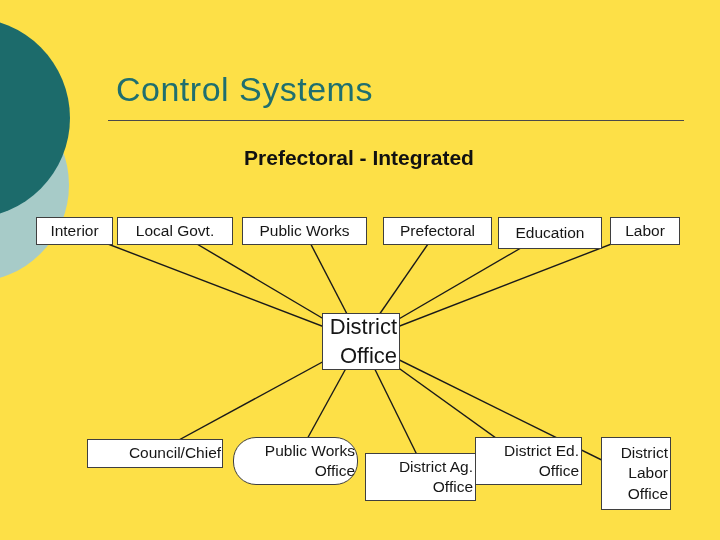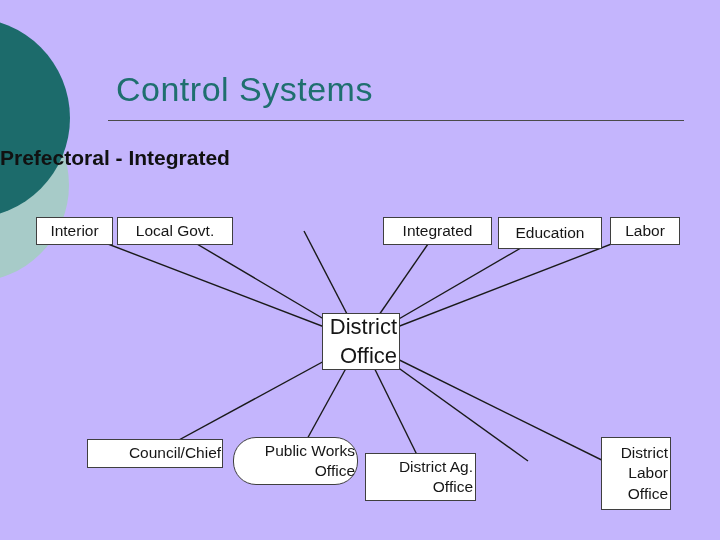--- a/index.html
+++ b/index.html
@@ -1,37 +1,37 @@
 <!DOCTYPE html>
 <html><head>
 <meta charset="utf-8">
 <style>
   html,body{margin:0;padding:0;background:#ffffff;}
   .slide{
     position:relative;
     width:720px;height:540px;
     overflow:hidden;
-    background:#c4b5fd;
+    background:#fde047;
     font-family:"Liberation Sans","DejaVu Sans",sans-serif;
   }
   .circle{position:absolute;border-radius:50%;}
   .circle.light{left:-125px;top:88px;width:194px;height:194px;background:#a7cbc8;}
   .circle.dark{left:-130px;top:18px;width:200px;height:200px;background:#1c6b6b;}
   .title{
     position:absolute;left:116px;top:70px;margin:0;
     font-size:34px;font-weight:400;letter-spacing:.5px;
     color:#1f6f6f;white-space:nowrap;
   }
   .title-rule{
     position:absolute;left:108px;top:120px;width:576px;height:0;
     border-top:1.5px solid #4a4a4a;
   }
   .subtitle{
     position:absolute;left:0;top:146px;width:718px;margin:0;
-    font-size:21px;font-weight:700;color:#111111;
+    text-align:center;font-size:21px;font-weight:700;color:#111111;
     white-space:nowrap;
   }
   svg.edges{position:absolute;left:0;top:0;}
   .node{
     position:absolute;box-sizing:border-box;
     background:#ffffff;border:1px solid #3f3f3f;
     display:flex;align-items:center;justify-content:center;
     text-align:right;color:#161616;
     font-size:15.5px;line-height:1.3;padding:1px 2px;
   }
@@ -60,24 +60,26 @@
       <line x1="361" y1="341" x2="155" y2="453"></line>
       <line x1="361" y1="341" x2="295" y2="461"></line>
       <line x1="361" y1="341" x2="420" y2="461"></line>
       <line x1="361" y1="341" x2="528" y2="461"></line>
       <line x1="361" y1="341" x2="628" y2="473"></line>
     </g>
   </svg>
 
   <div class="node single" style="left:36px;top:217px;width:77px;height:28px;">Interior</div>
   <div class="node single" style="left:117px;top:217px;width:116px;height:28px;">Local Govt.</div>
-  <div class="node single" style="left:383px;top:217px;width:109px;height:28px;">Integrated</div>
+  <div class="node single" style="left:242px;top:217px;width:125px;height:28px;">Public Works</div>
+  <div class="node single" style="left:383px;top:217px;width:109px;height:28px;">Prefectoral</div>
   <div class="node single" style="left:498px;top:217px;width:104px;height:32px;">Education</div>
   <div class="node single" style="left:610px;top:217px;width:70px;height:28px;">Labor</div>
 
   <div class="node" style="left:322px;top:313px;width:78px;height:57px;font-size:22px;">District Office</div>
 
   <div class="node single" style="left:87px;top:439px;width:136px;height:29px;padding-left:42px;">Council/Chief</div>
   <div class="node" style="left:233px;top:437px;width:125px;height:48px;border-radius:23px;">Public Works Office</div>
   <div class="node" style="left:365px;top:437px;width:111px;height:48px;margin-top:16px;">District Ag. Office</div>
+  <div class="node" style="left:475px;top:437px;width:107px;height:48px;">District Ed. Office</div>
   <div class="node" style="left:593px;top:437px;width:70px;height:73px;margin-left:8px;">District Labor Office</div>
 
 </div>
 
 </body></html>

